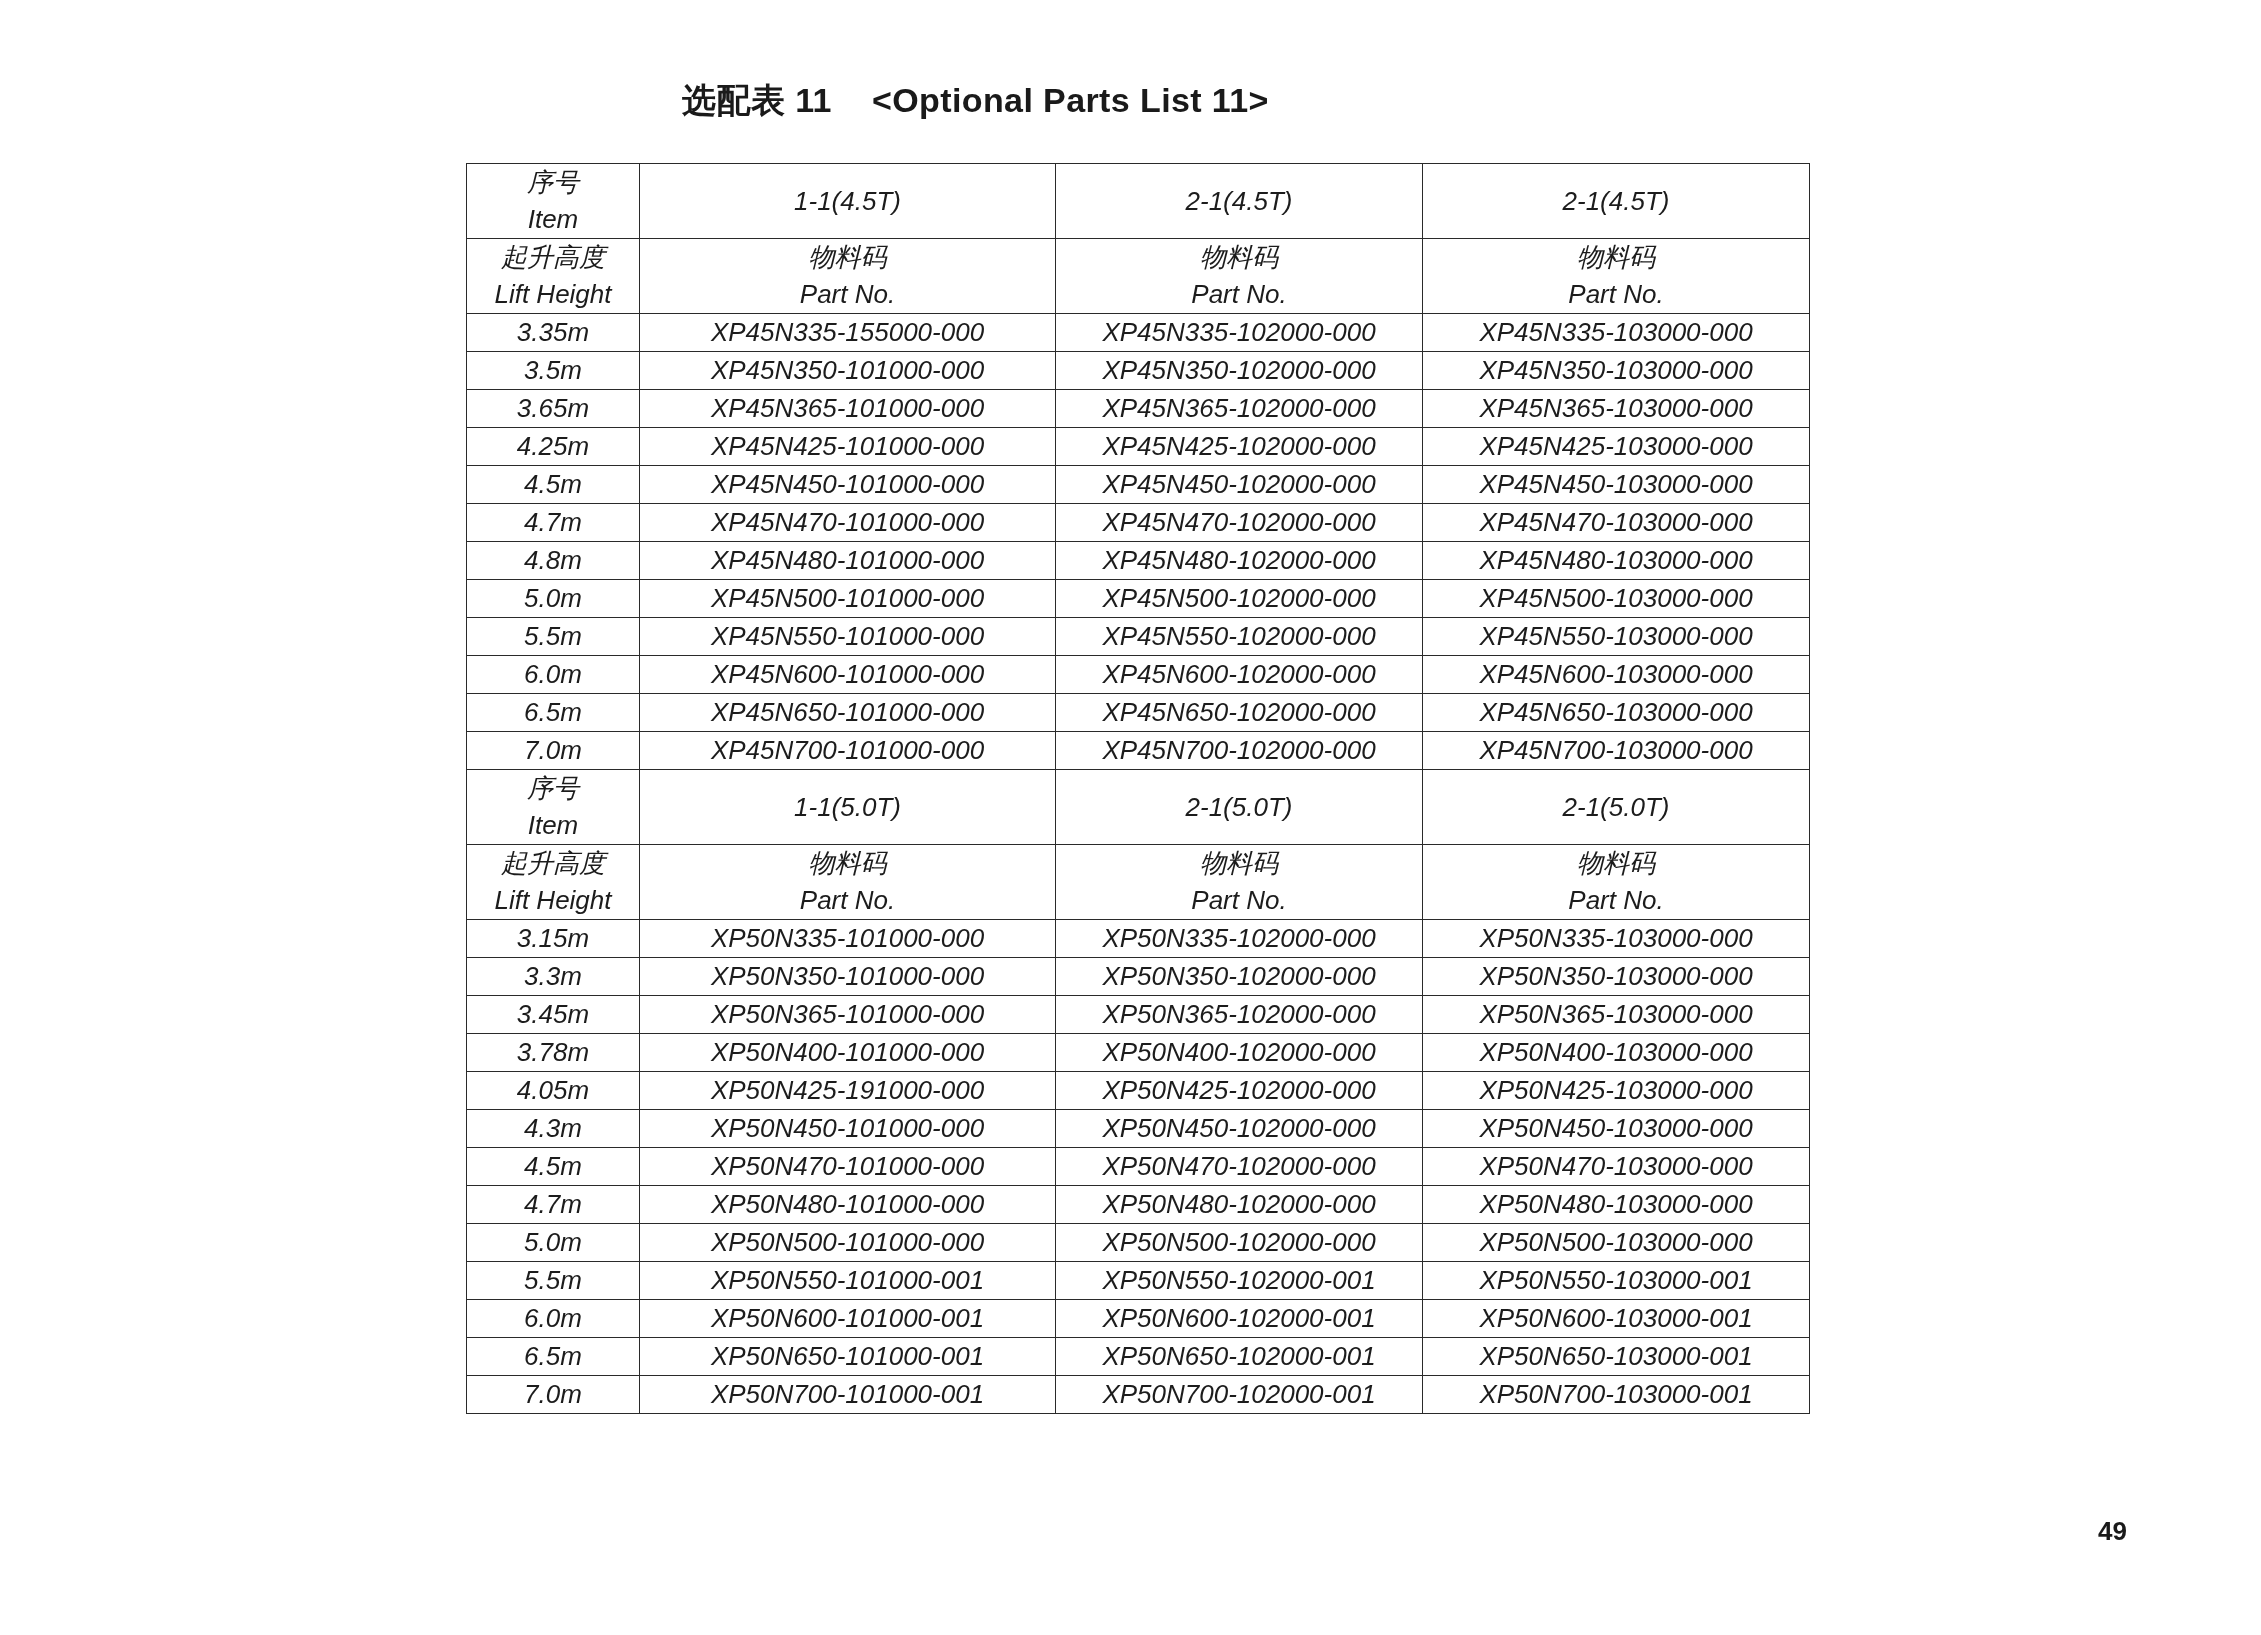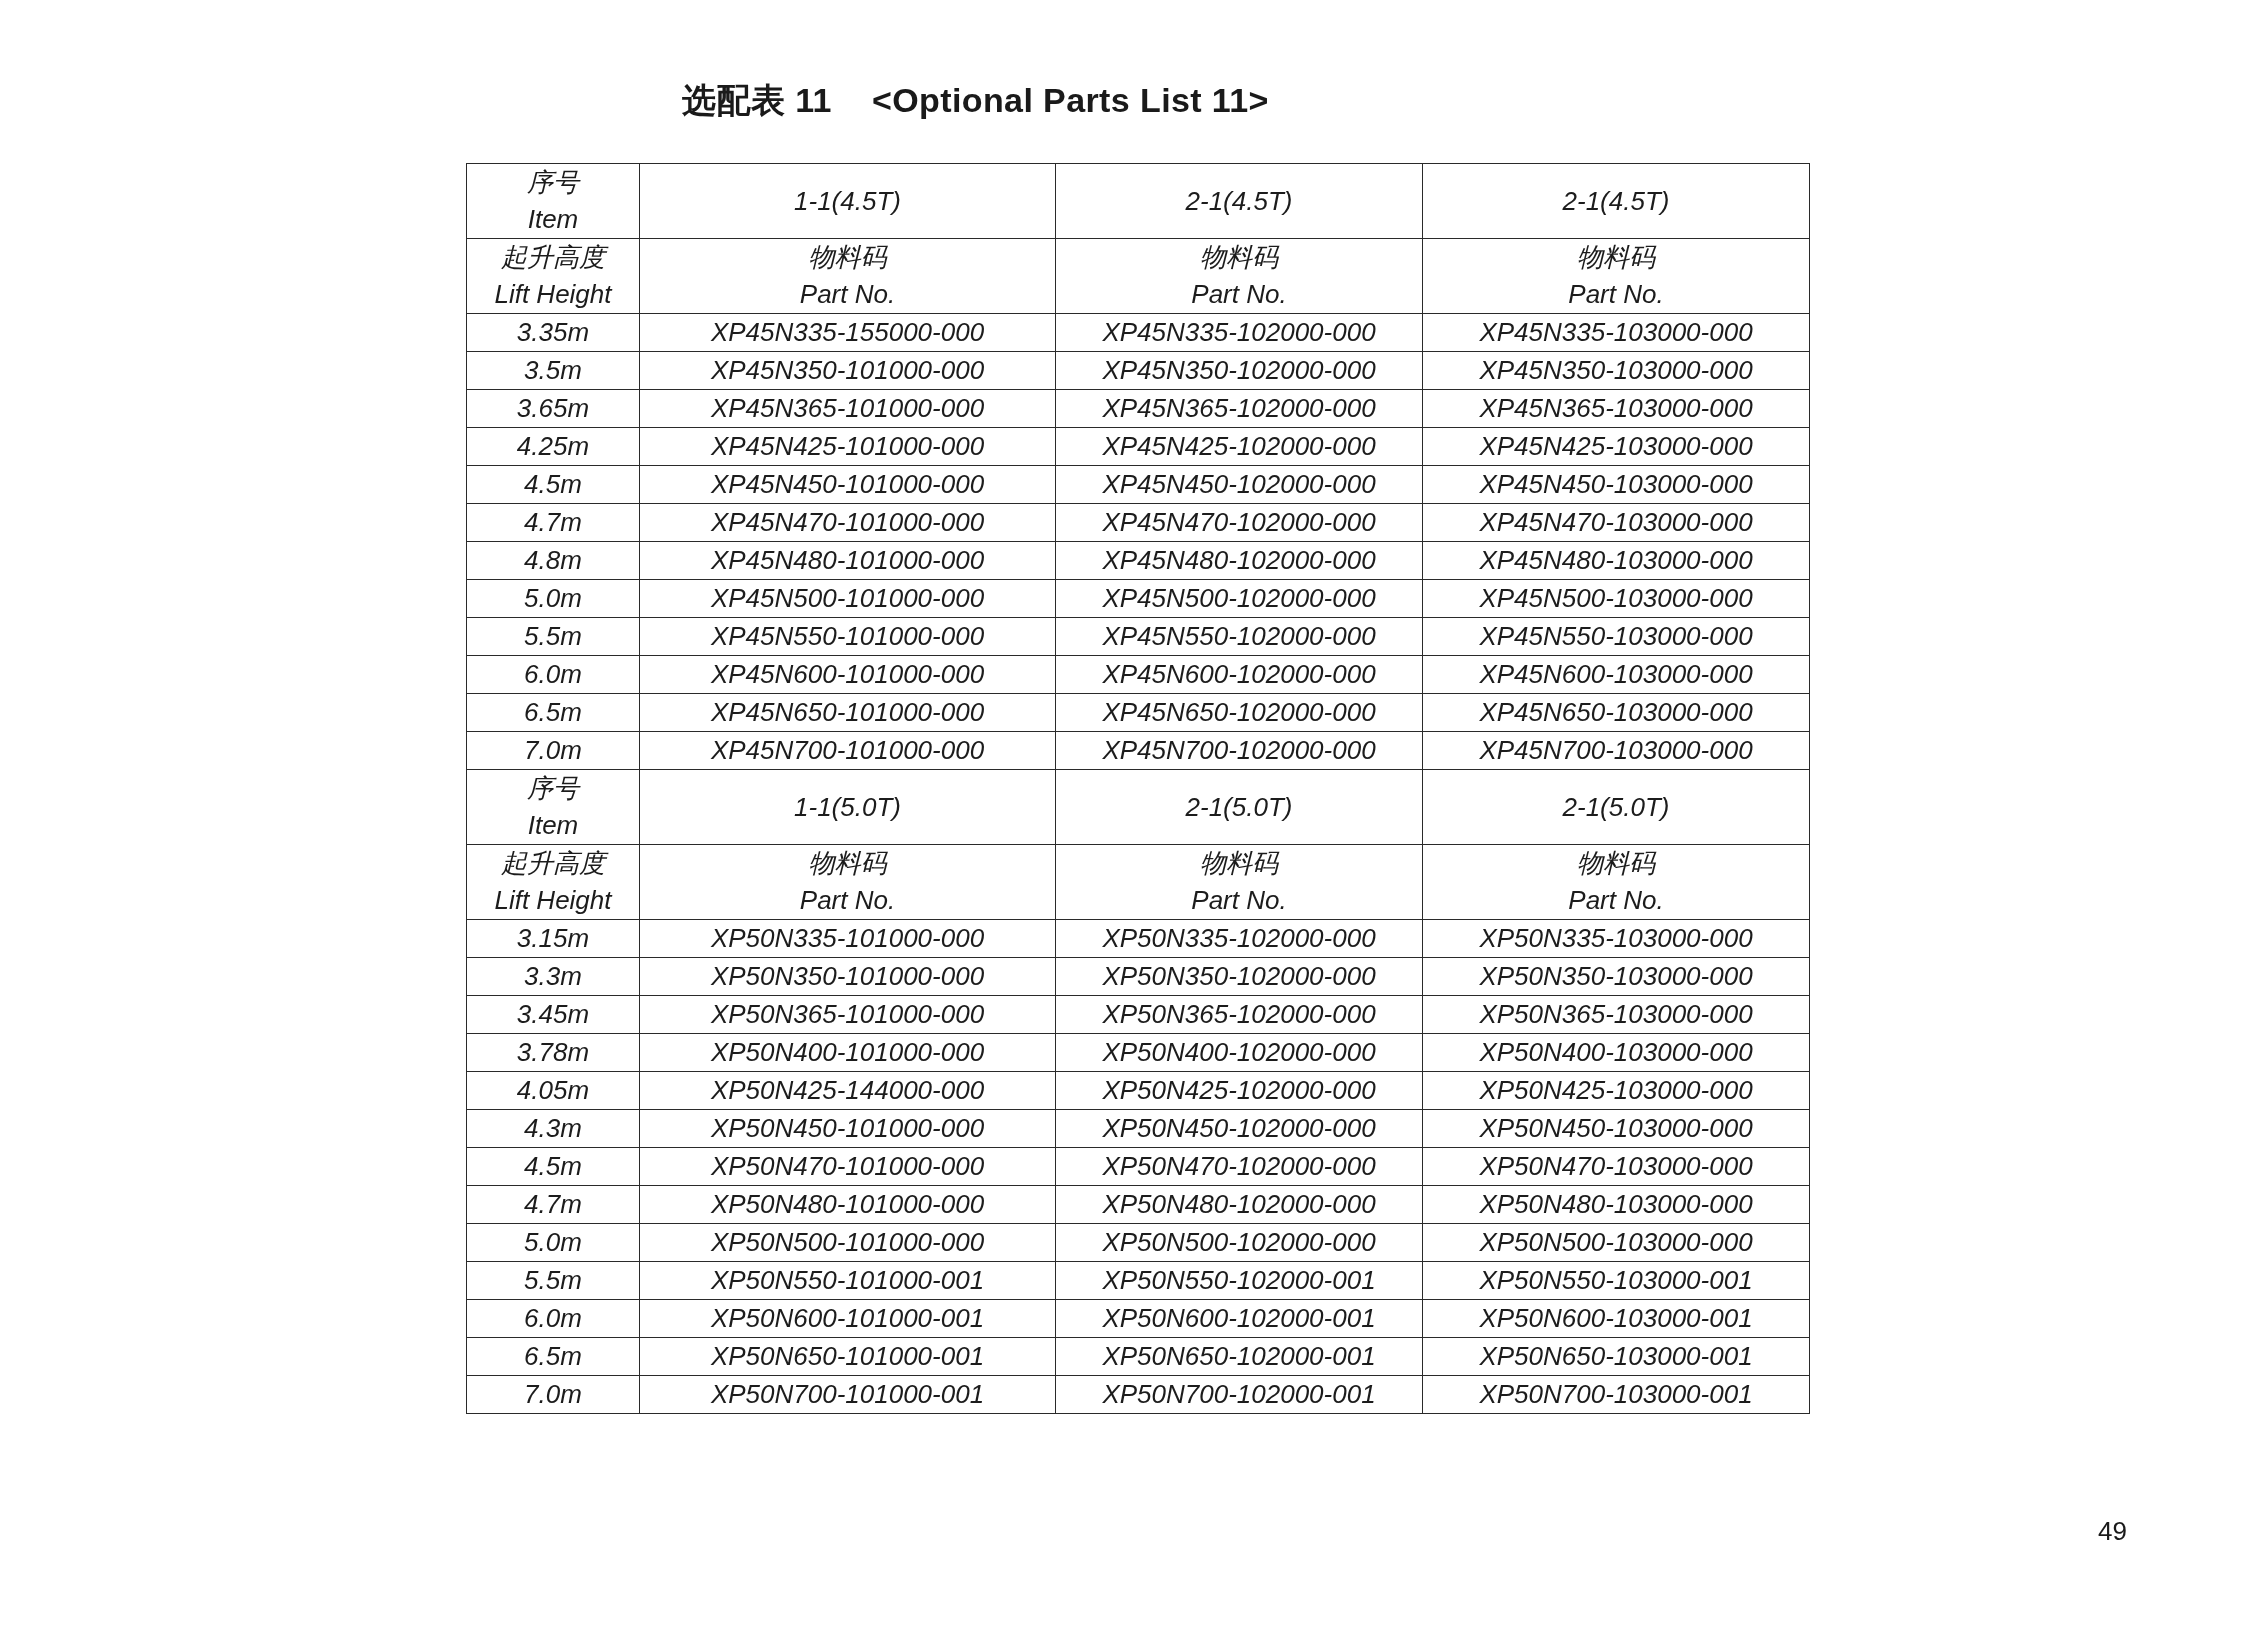--- a/index.html
+++ b/index.html
@@ -56,20 +56,21 @@
   }
   .parts-table td .line {
     display: block;
   }
   .page-number {
     position: absolute;
     left: 2098px;
     top: 1516px;
     font-size: 26px;
     line-height: 31px;
+    font-weight: bold;
   }
 </style>
 </head>
 <body>
 
 <div class="page-title">
   <span class="title-cn">选配表 11</span><span class="title-en">&lt;Optional Parts List 11&gt;</span>
 </div>
 
 <table class="parts-table">
@@ -225,21 +226,21 @@
         <td>XP50N365-103000-000</td>
       </tr>
       <tr class="row">
         <td>3.78m</td>
         <td>XP50N400-101000-000</td>
         <td>XP50N400-102000-000</td>
         <td>XP50N400-103000-000</td>
       </tr>
       <tr class="row">
         <td>4.05m</td>
-        <td>XP50N425-144000-000</td>
+        <td>XP50N425-191000-000</td>
         <td>XP50N425-102000-000</td>
         <td>XP50N425-103000-000</td>
       </tr>
       <tr class="row">
         <td>4.3m</td>
         <td>XP50N450-101000-000</td>
         <td>XP50N450-102000-000</td>
         <td>XP50N450-103000-000</td>
       </tr>
       <tr class="row">

